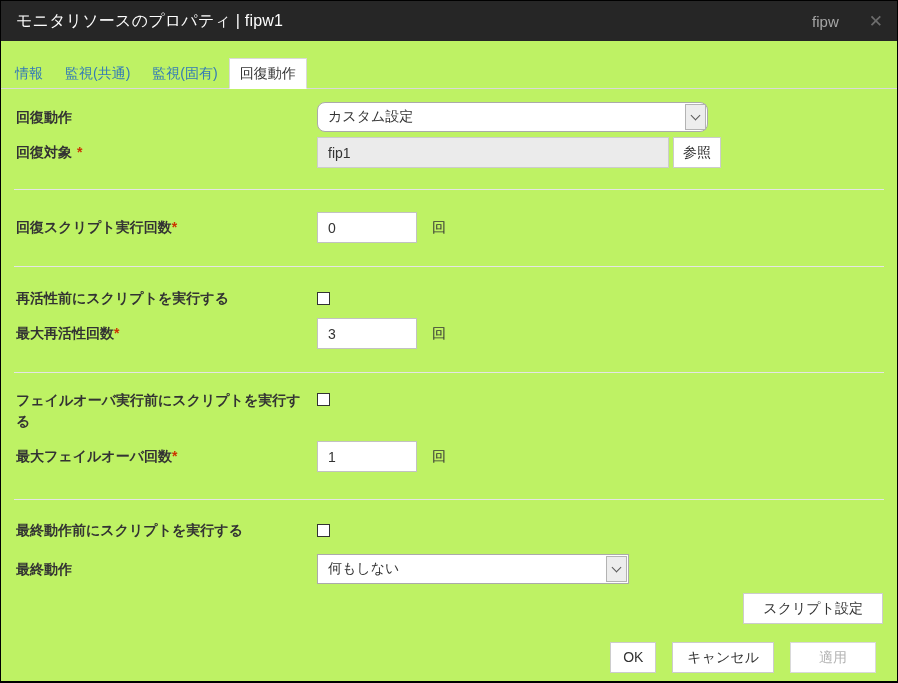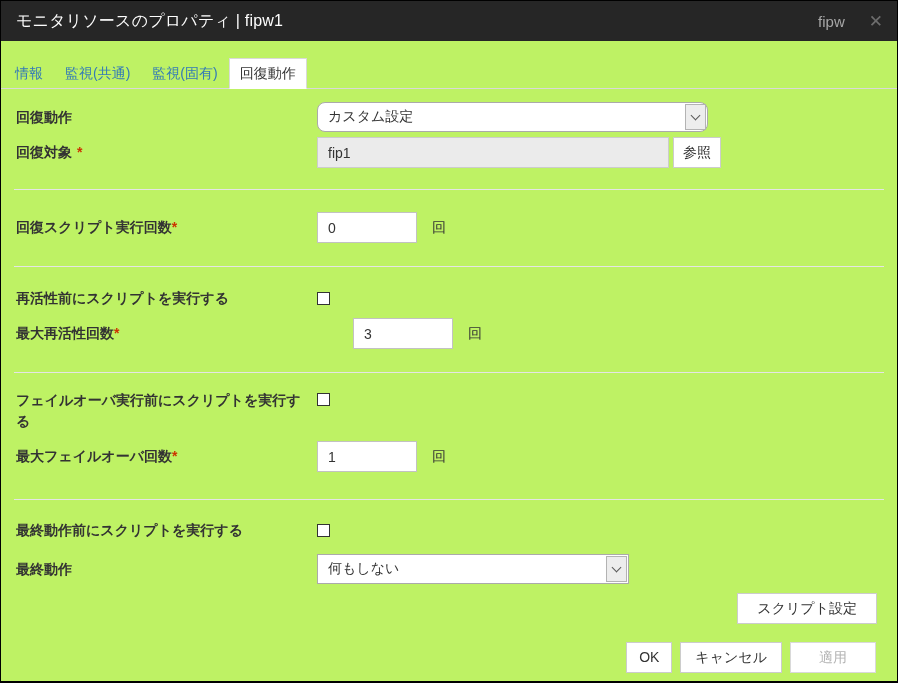--- a/index.html
+++ b/index.html
@@ -12,21 +12,21 @@
     background:#bef264; overflow:hidden; position:relative;
   }
 
   
   .titlebar {
     height:40px; background:#262626; color:#fff;
     display:flex; align-items:center; justify-content:space-between;
     padding:0 14px 0 15px;
   }
   .titlebar .title { font-size:16px; color:#fdfdfd; letter-spacing:0.2px; }
-  .titlebar-right { display:flex; align-items:center; gap:24px; }
+  .titlebar-right { display:flex; align-items:center; gap:30px; }
   .resource-name { font-size:15px; color:#a6a6a6; }
   .close-btn { font-size:17px; color:#6d6d6d; font-weight:bold; cursor:pointer; line-height:1; }
 
   
   .tabbar {
     margin-top:17px; padding-left:3px;
     border-bottom:1px solid #d9d9d9;
     display:flex; align-items:flex-end;
   }
   .tab {
@@ -95,30 +95,30 @@
 
   .divider { height:1px; background:#e5e5e5; margin:0 13px; }
 
   
   .mt-r1 { margin-top:13px; }
   .mt-r2 { margin-top:5px; }
   .mt-d1 { margin-top:21px; }
   .mt-r3 { margin-top:22px; }
   .mt-d2 { margin-top:23px; }
   .mt-r4 { margin-top:21px; }
-  .mt-r5 { margin-top:9px;gap:36px; }
+  .mt-r5 { margin-top:9px; }
   .mt-d3 { margin-top:23px; }
   .mt-r6 { margin-top:17px; }
   .mt-r7 { margin-top:9px; }
   .mt-d4 { margin-top:27px; }
   .mt-r8 { margin-top:20px; }
   .mt-r9 { margin-top:13px; }
 
-  .script-row { display:flex; justify-content:flex-end; padding-right:20px; margin-top:9px; }
-  .footer { display:flex; justify-content:flex-end; gap:8px; padding-right:21px; margin-top:18px; }
+  .script-row { display:flex; justify-content:flex-end; padding-right:14px; margin-top:9px; }
+  .footer { display:flex; justify-content:flex-end; gap:16px; padding-right:21px; margin-top:18px; }
   .cb-wrap { padding-top:3px; }
 </style>
 </head>
 <body>
 
 <div class="dialog">
 
   <div class="titlebar">
     <div class="title">モニタリソースのプロパティ | fipw1</div>
     <div class="titlebar-right">

